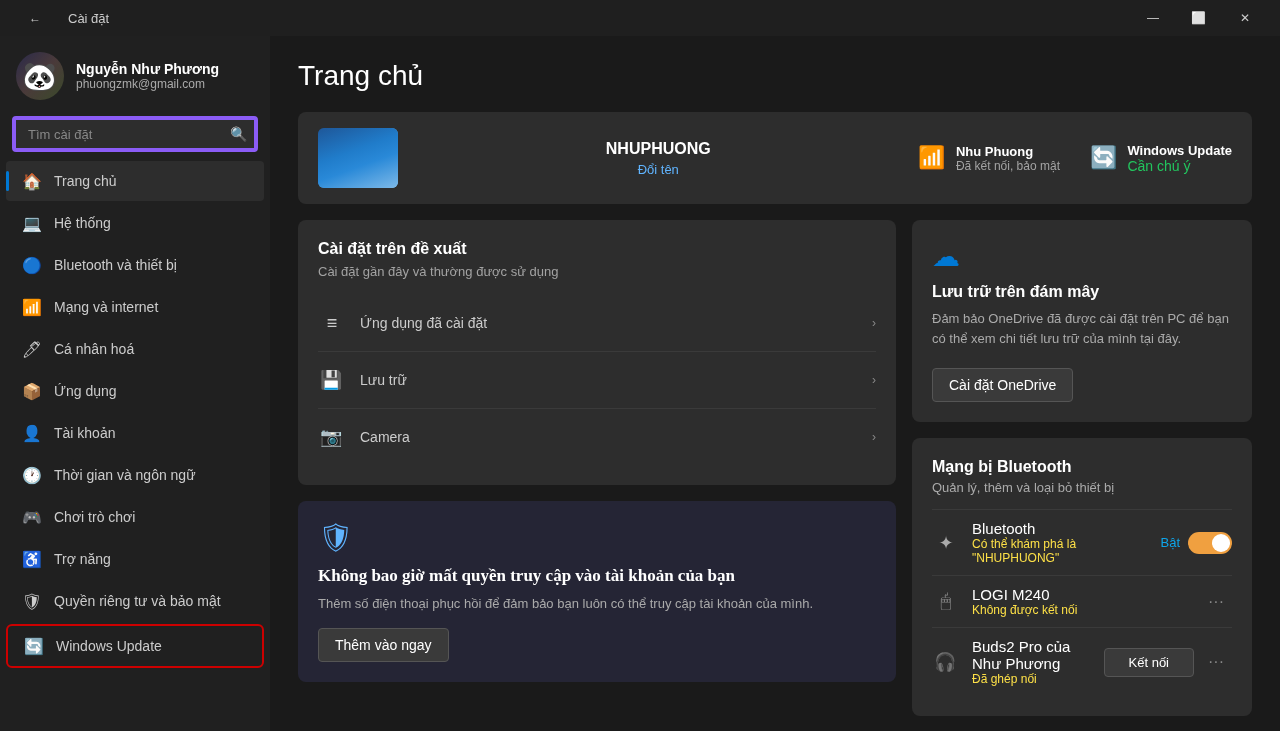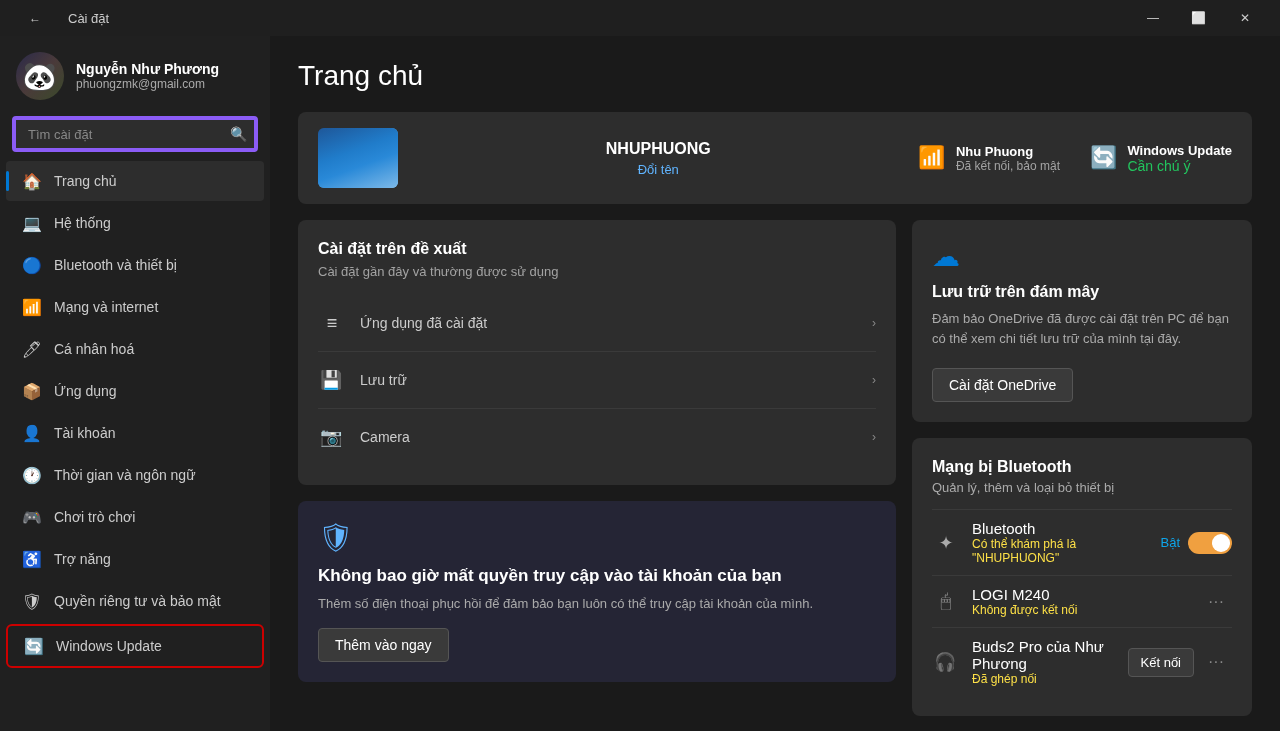--- a/index.html
+++ b/index.html
@@ -288,21 +288,21 @@
     .menu-item-label { flex: 1; font-size: 14px; color: #cccccc; }
     .menu-item-chevron { font-size: 12px; color: #888; }
 
     
     .security-card {
       background: #252535;
       border-radius: 8px;
       padding: 20px;
     }
     .security-icon { font-size: 28px; color: #60b4ff; margin-bottom: 12px; }
-    .security-title { font-size: 17px; font-weight: 600; color: #ffffff; margin-bottom: 8px; }
+    .security-title { font-size: 17px; font-weight: 600; color: #ffffff; margin-bottom: 8px; font-family: Liberation Serif, serif; }
     .security-desc { font-size: 13px; color: #aaaaaa; line-height: 1.5; margin-bottom: 14px; }
     .btn-primary {
       background: #3a3a3a;
       border: 1px solid #555;
       border-radius: 4px;
       color: #ffffff;
       font-size: 14px;
       padding: 8px 16px;
       cursor: pointer;
     }
@@ -364,21 +364,21 @@
       cursor: pointer;
       padding: 4px 8px;
     }
 
     .connect-btn {
       background: #3a3a3a;
       border: 1px solid #555;
       border-radius: 4px;
       color: #ffffff;
       font-size: 13px;
-      padding: 6px 12px;
+      padding: 6px 24px;
       cursor: pointer;
     }
 
     .bat-on {
       display: flex;
       align-items: center;
       gap: 8px;
     }
     .bt-status-text { font-size: 13px; color: #0ea5e9; }
 

